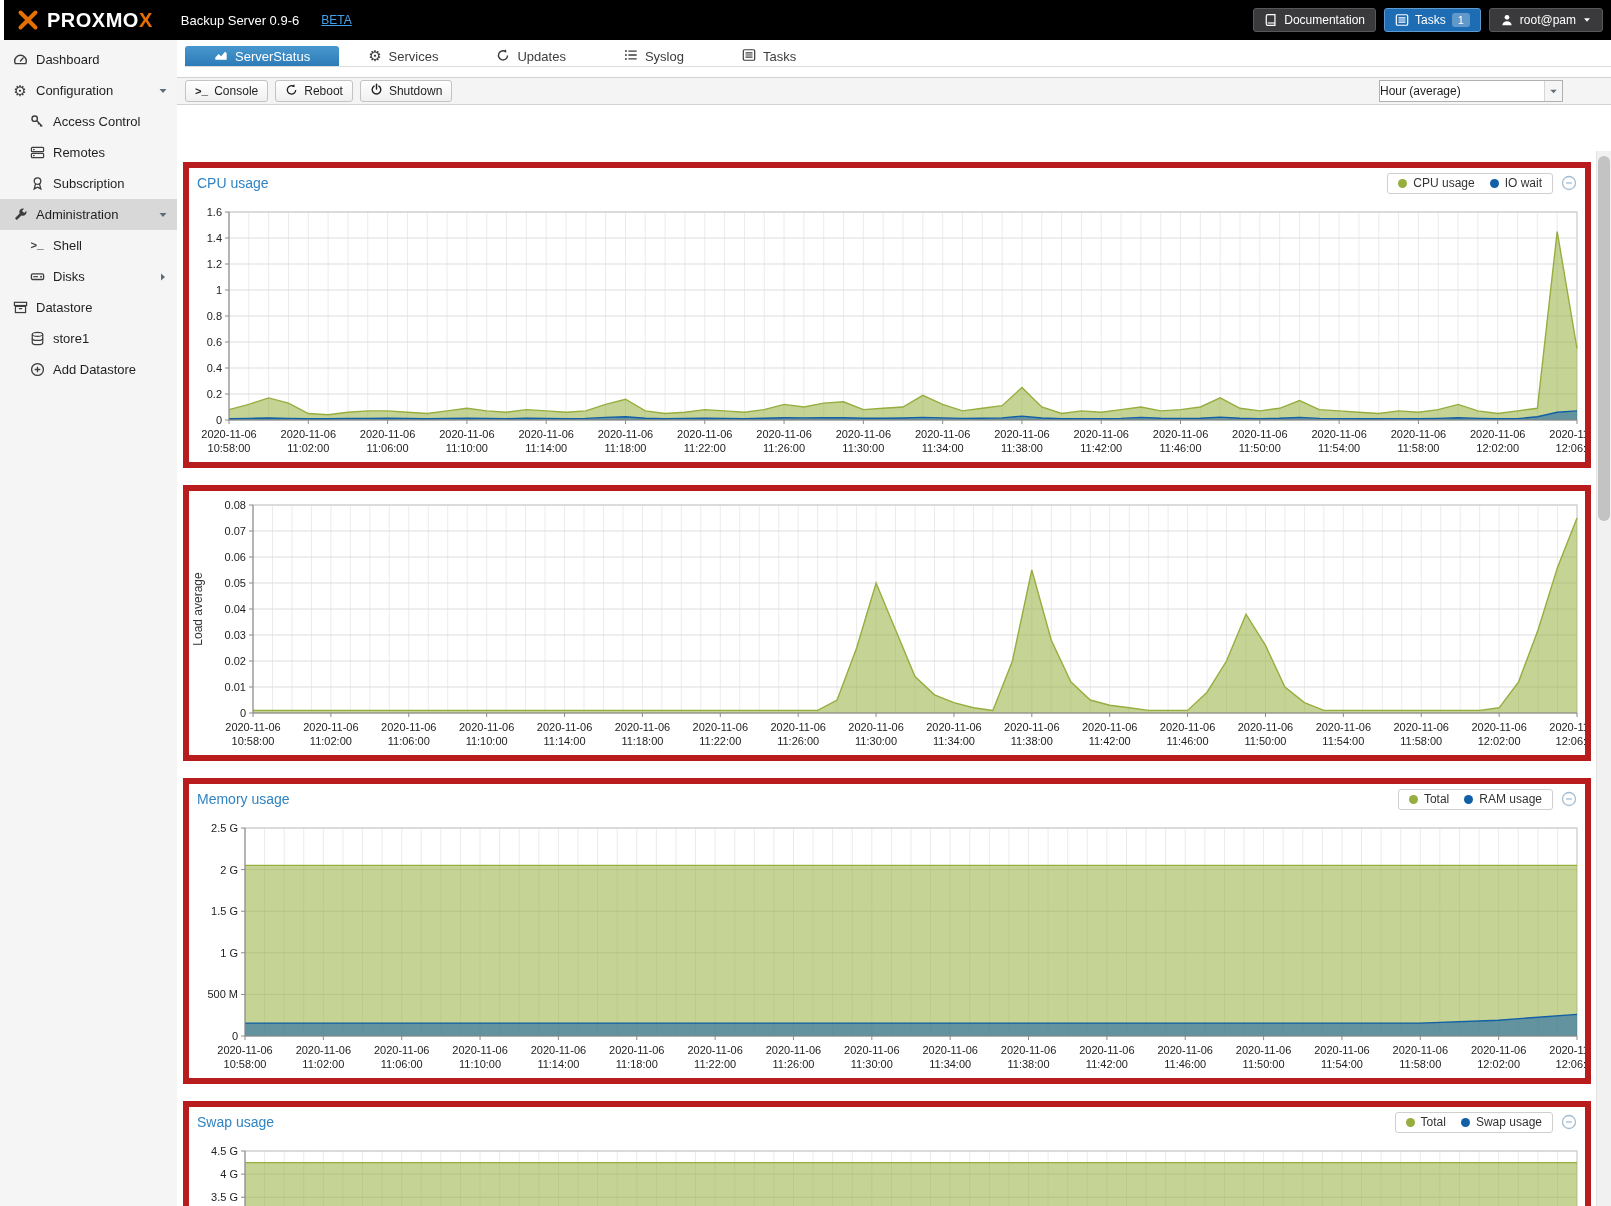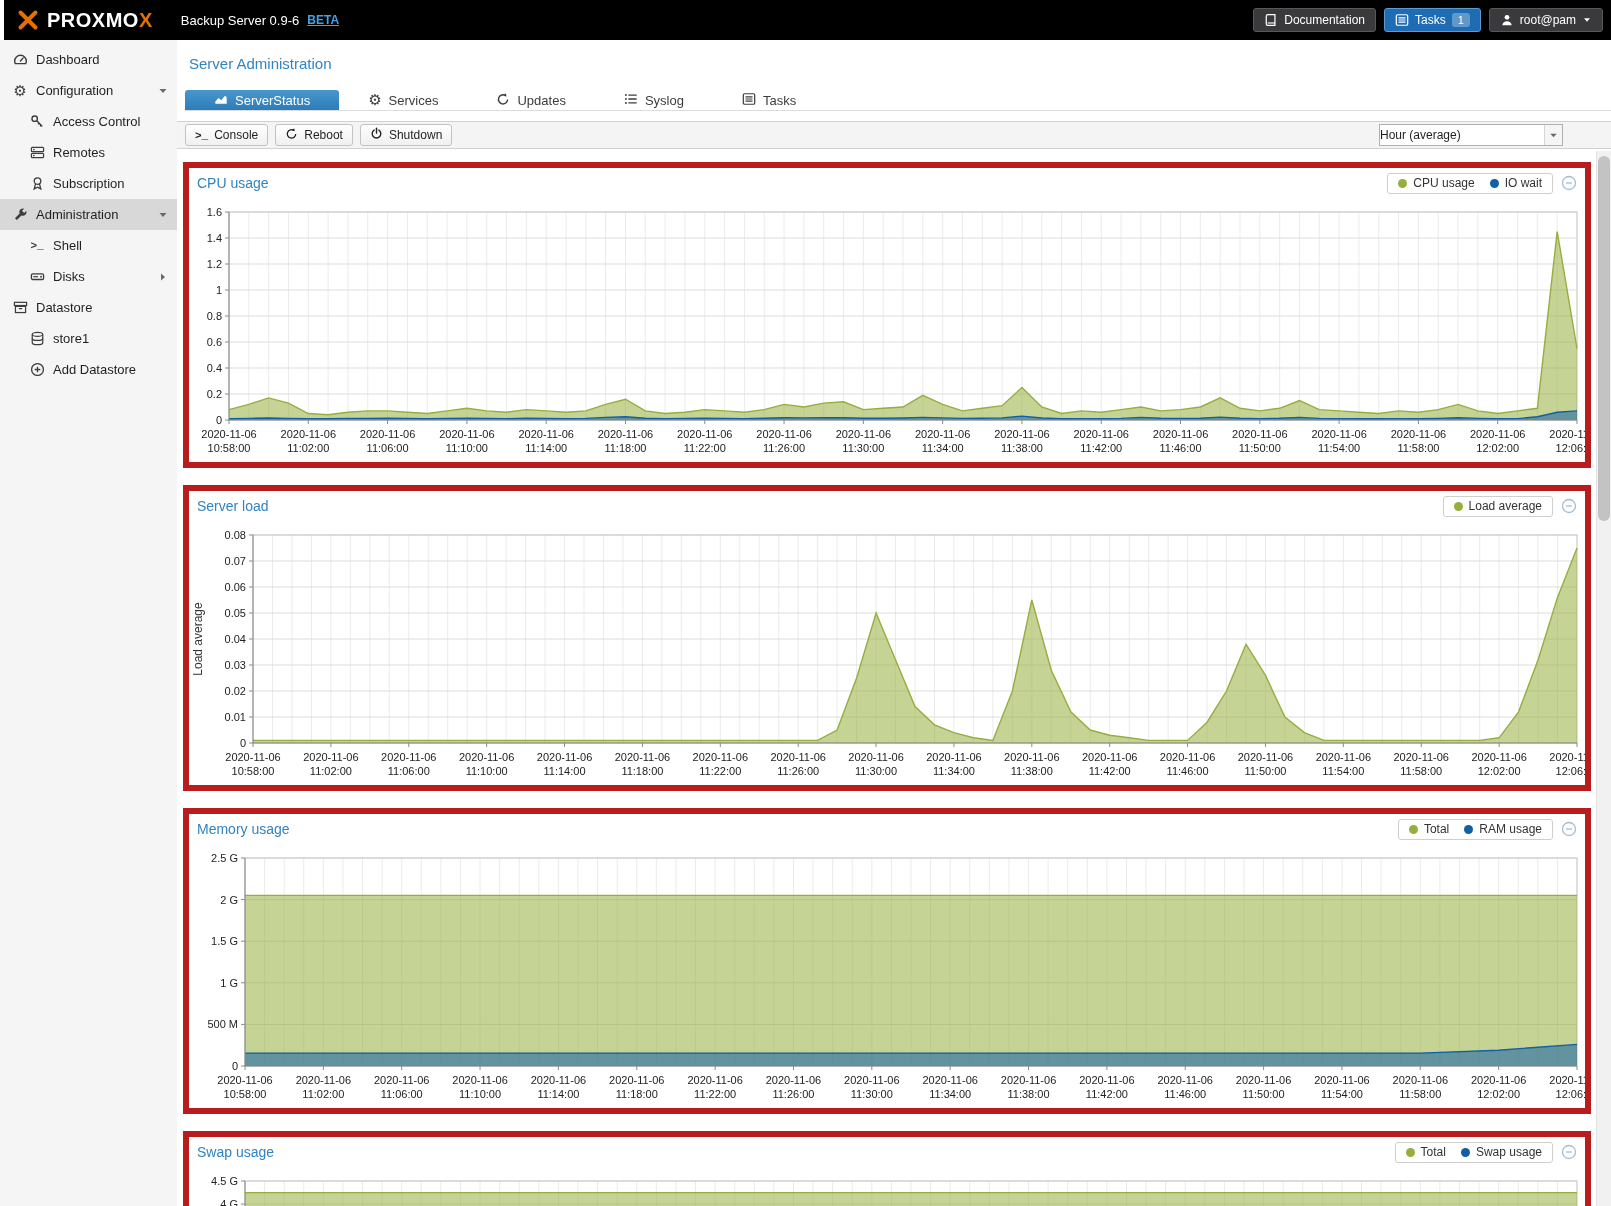--- a/index.html
+++ b/index.html
@@ -11,21 +11,21 @@
   #app { position:absolute; inset:0; }
 
   
   header { position:absolute; top:0; left:4px; width:100%; height:40px; background:#000;
     display:flex; align-items:center; padding:0 12px; z-index:5; }
   .logo { display:flex; align-items:center; gap:7px; }
   .logo-x svg { width:24px; height:24px; display:block; }
   .logo-text { font-size:20px; font-weight:bold; color:#fff; letter-spacing:.5px; }
   .logo-last { color:#e57000; }
   .product { color:#fff; font-size:13px; margin-left:28px; }
-  .beta { color:#44a0e8; font-size:12px; margin-left:8px; text-decoration:underline; cursor:pointer;font-weight:bold; }
+  .beta { color:#44a0e8; font-size:12px; margin-left:22px; text-decoration:underline; cursor:pointer; }
   .header-right { margin-left:auto; display:flex; align-items:center; gap:8px; }
   .hbtn { display:flex; align-items:center; gap:6px; height:24px; padding:0 10px;
     background:#3a3a3c; border:1px solid #58585a; border-radius:3px; color:#fff;
     font-size:12px; font-family:inherit; cursor:pointer; }
   .hbtn svg { width:14px; height:14px; display:block; }
   .hbtn.tasks { background:#1e6cb4; border-color:#5e9ad0; }
   .badge { background:rgba(255,255,255,.3); border-radius:3px; padding:1px 6px; font-size:11px; }
   .caret svg { width:10px; height:10px; }
 
   
@@ -247,21 +247,20 @@
           <svg viewBox="0 0 16 16">
             <circle cx="8" cy="8" r="6.3" fill="none" stroke="currentColor" stroke-width="1.4"></circle>
             <path d="M8 5v6M5 8h6" stroke="currentColor" stroke-width="1.4"></path>
           </svg>
         </span>
         <span>Add Datastore</span>
       </div>
     </nav>
 
   <main id="main">
-    <div class="page-title">Server Administration</div>
     <div id="tabbar">
         <div class="tab active">
           <span><svg viewBox="0 0 16 16">
               <path d="M1.5 13.5V10.8l3.8-4 2.9 2.6 4.3-5.1 2 1.6v7.6z" fill="currentColor"></path>
             </svg></span>
           <span>ServerStatus</span>
         </div>
         <div class="tab">
           <span><span class="gly">⚙</span></span>
           <span>Services</span>
@@ -495,35 +494,20 @@
               <line x1="1308.7058823529412" x2="1308.7058823529412" y1="221" y2="225" stroke="#8a8a8a"></line>
               <text x="1308.7058823529412" y="239" text-anchor="middle" font-size="11" fill="#222">2020-11-06</text>
               <text x="1308.7058823529412" y="253" text-anchor="middle" font-size="11" fill="#222">12:02:00</text>
               <line x1="1388" x2="1388" y1="221" y2="225" stroke="#8a8a8a"></line>
               <text x="1388" y="239" text-anchor="middle" font-size="11" fill="#222">2020-11-06</text>
               <text x="1388" y="253" text-anchor="middle" font-size="11" fill="#222">12:06:00</text>
             </svg>
           </div>
         </section>
         <section class="panel">
-          <div class="phead">
-            <span class="ptitle">Server load</span>
-            <div class="legend">
-              <span class="litem">
-                <span class="ldot" style="background: rgb(150, 174, 62);"></span>
-                <span>Load average</span>
-              </span>
-            </div>
-            <span class="ptool">
-              <svg viewBox="0 0 16 16">
-                <circle cx="8" cy="8" r="6.5" fill="none" stroke="currentColor" stroke-width="1.3"></circle>
-                <path d="M5 8h6" stroke="currentColor" stroke-width="1.3"></path>
-              </svg>
-            </span>
-          </div>
           <div class="pbody">
             <svg width="1400" height="262" class="chart">
               <line x1="64" x2="64" y1="13" y2="221" stroke="#ebebeb" stroke-width="1"></line>
               <line x1="83.47058823529412" x2="83.47058823529412" y1="13" y2="221" stroke="#ebebeb" stroke-width="1"></line>
               <line x1="102.94117647058823" x2="102.94117647058823" y1="13" y2="221" stroke="#ebebeb" stroke-width="1"></line>
               <line x1="122.41176470588235" x2="122.41176470588235" y1="13" y2="221" stroke="#ebebeb" stroke-width="1"></line>
               <line x1="141.88235294117646" x2="141.88235294117646" y1="13" y2="221" stroke="#ebebeb" stroke-width="1"></line>
               <line x1="161.3529411764706" x2="161.3529411764706" y1="13" y2="221" stroke="#ebebeb" stroke-width="1"></line>
               <line x1="180.8235294117647" x2="180.8235294117647" y1="13" y2="221" stroke="#ebebeb" stroke-width="1"></line>
               <line x1="200.2941176470588" x2="200.2941176470588" y1="13" y2="221" stroke="#ebebeb" stroke-width="1"></line>

